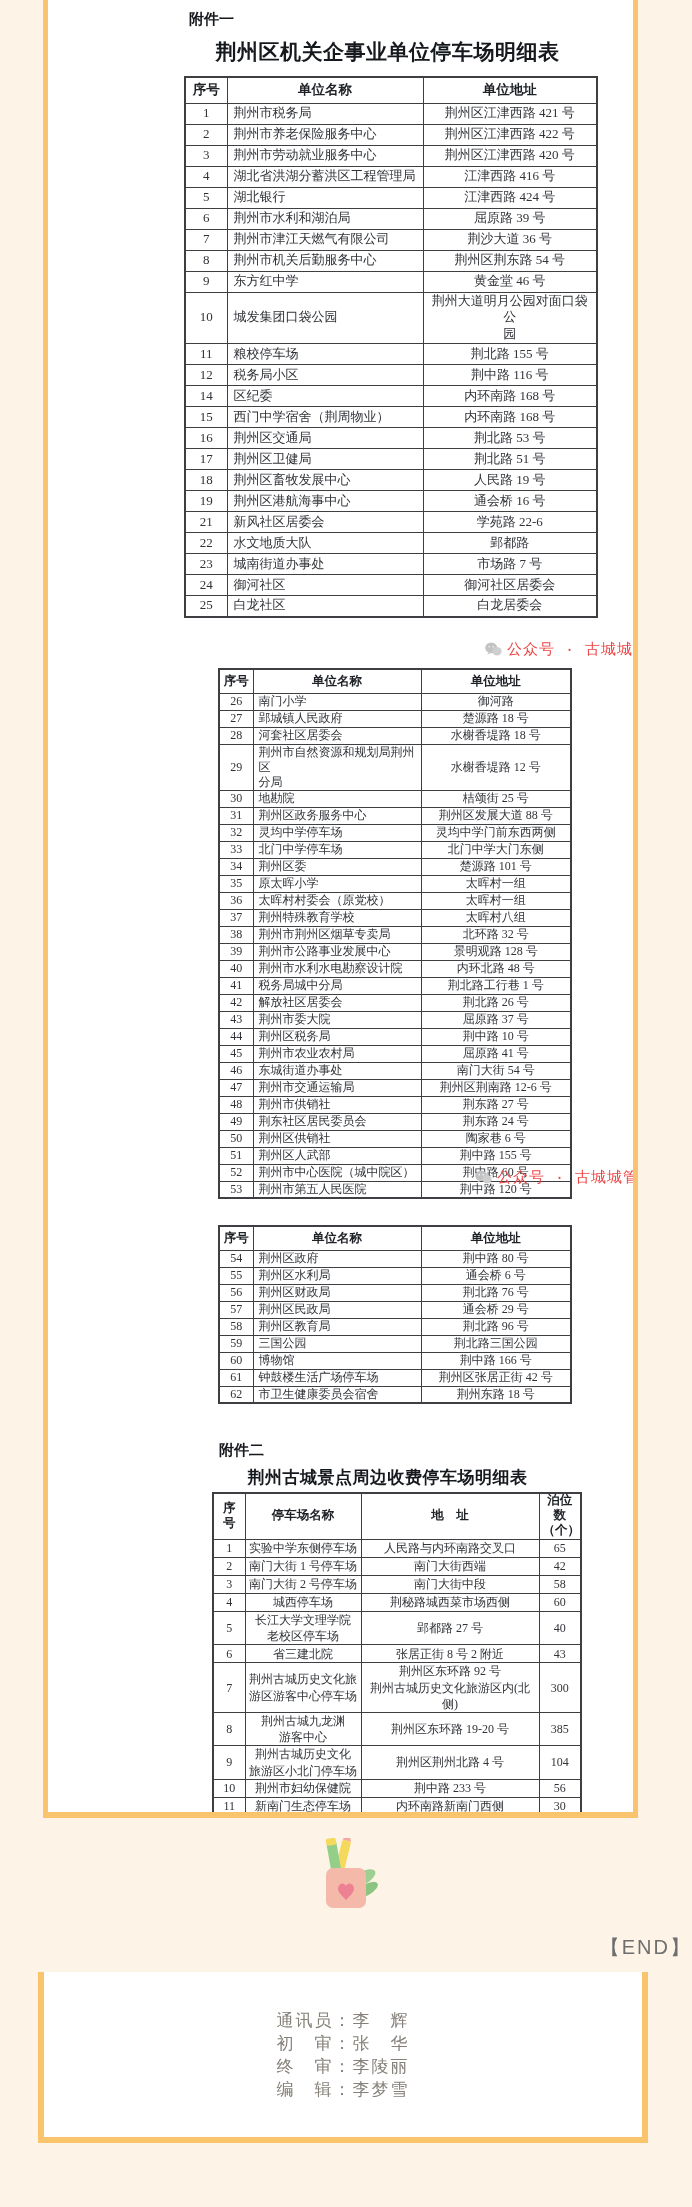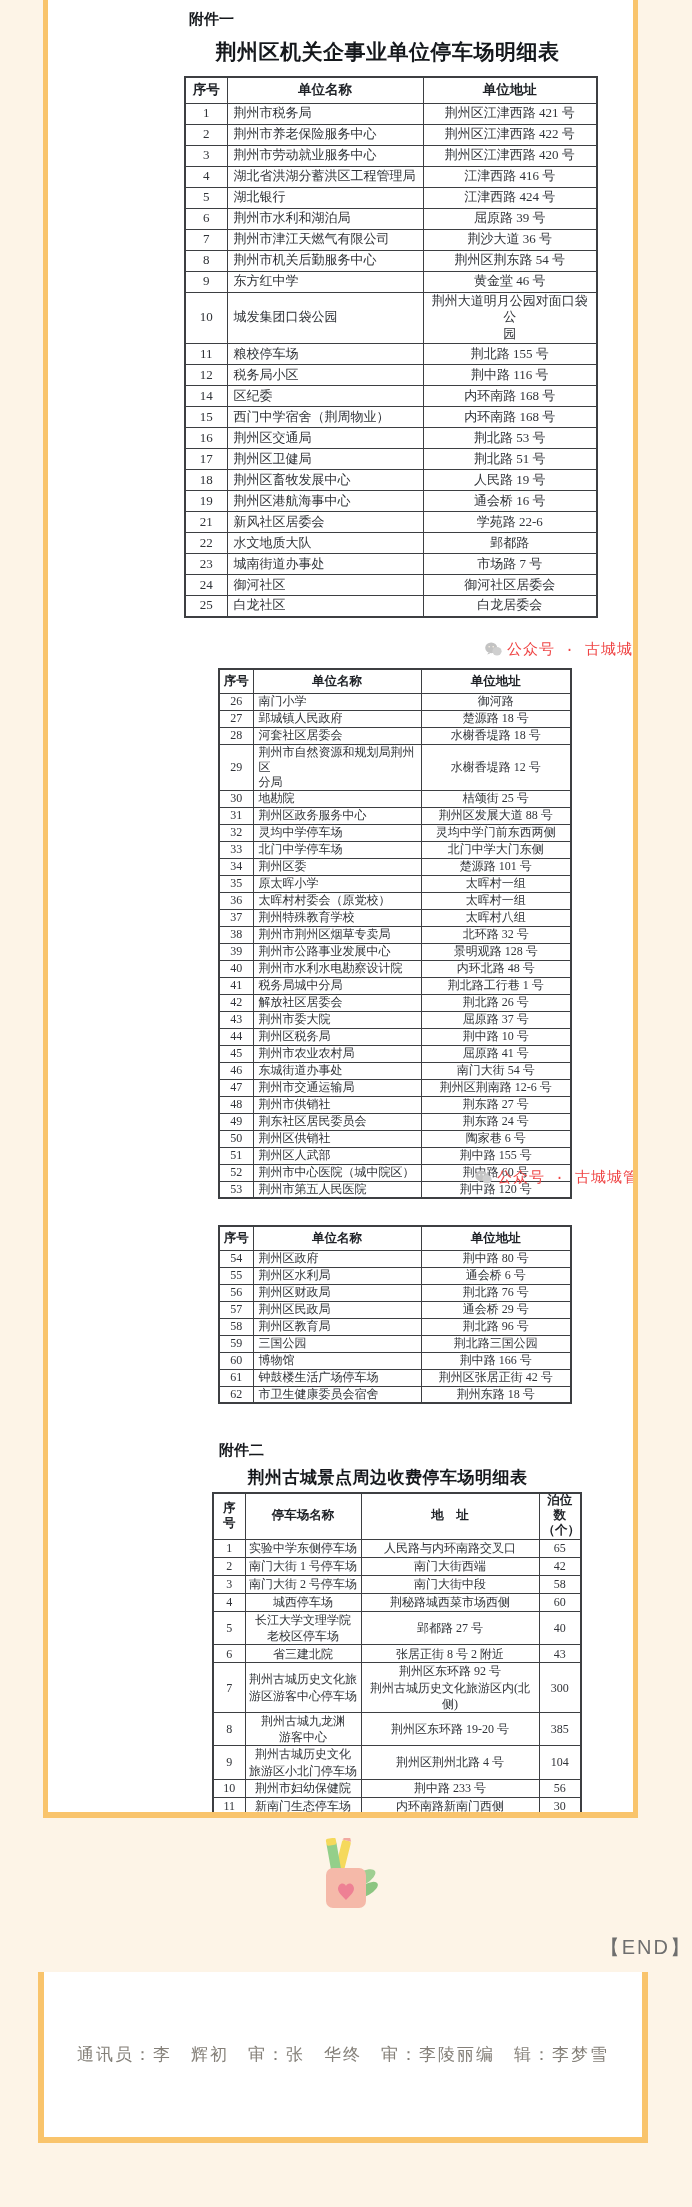--- a/index.html
+++ b/index.html
@@ -64,21 +64,21 @@
   .watermark svg{flex:0 0 auto;}
 
   
   .end-icon{position:absolute;left:306px;top:1838px;}
   .end-label{position:absolute;left:0;top:1912px;width:692px;text-align:right;
     font-family:"Liberation Sans","DejaVu Sans",sans-serif;font-size:20px;color:#6f6f6f;letter-spacing:2px;margin-top:22px;}
 
   
   .credits-card{position:absolute;left:38px;top:1972px;width:610px;height:171px;background:#ffffff;
     border-left:6px solid #f9c46c;border-right:6px solid #f9c46c;border-bottom:6px solid #f9c46c;
-    box-sizing:border-box;display:flex;flex-direction:row;justify-content:center;align-items:center;
+    box-sizing:border-box;display:flex;flex-direction:column;justify-content:center;align-items:center;
     }
   .credit-line{font-family:"Liberation Sans","DejaVu Sans",sans-serif;font-size:17px;color:#858079;
     letter-spacing:2px;}
 </style>
 </head>
 <body>
 
 <div class="page">
 
   <div class="main-card">

